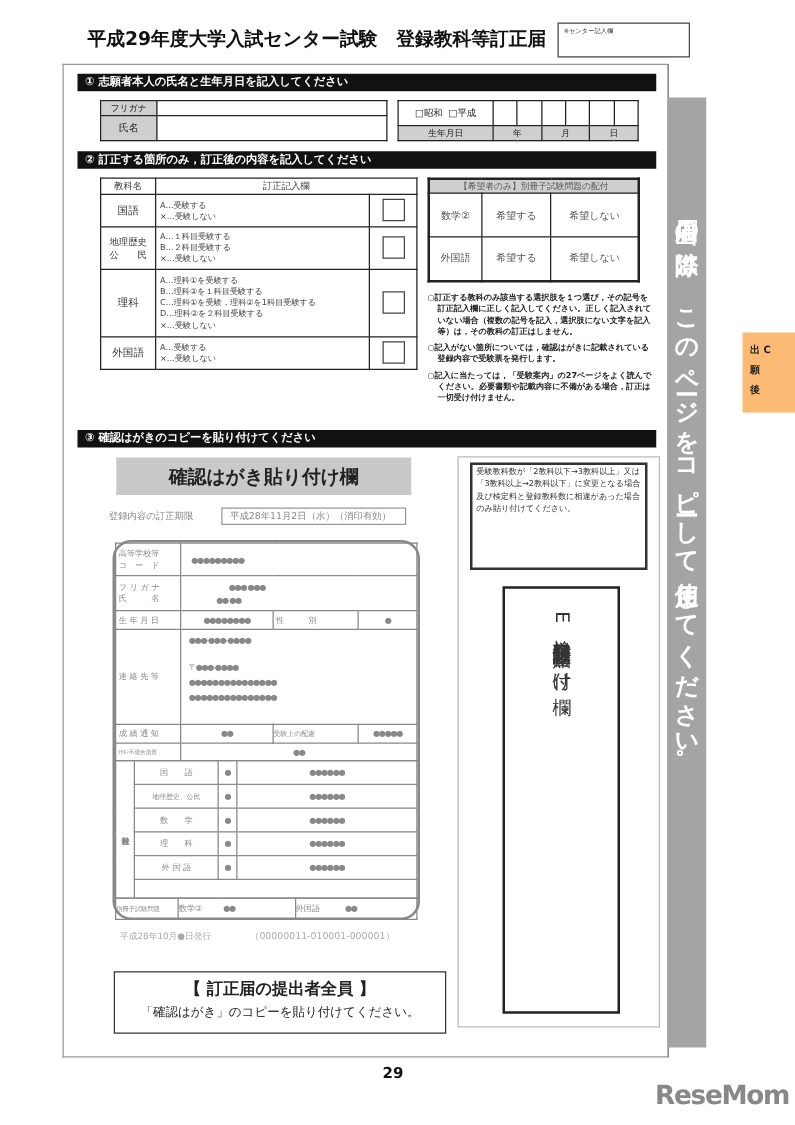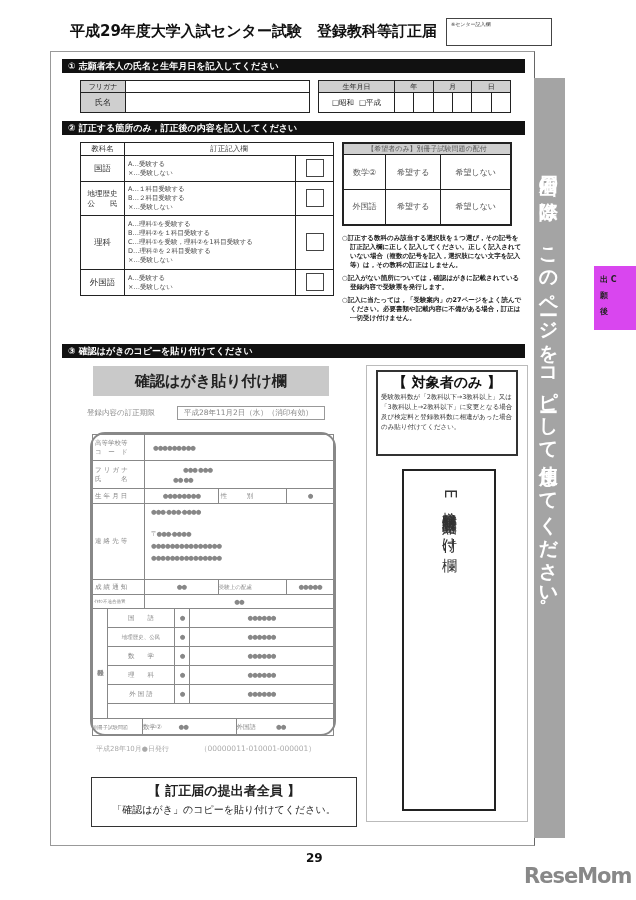--- a/index.html
+++ b/index.html
@@ -51,36 +51,36 @@
   </tr>
   <tr>
     <td class="gray" style="height:20px;">氏名</td>
     <td></td>
   </tr>
 </tbody>
   </table>
 <table class="abs t1" style="left:318px; top:80px; width:193px;">
   <tbody>
       <tr>
+    <td style="height:20px; font-size:7.5px;">
+      <span>□昭和</span>&nbsp;
+      <span>□平成</span>
+    </td>
+    <td></td>
+    <td></td>
+    <td></td>
+    <td></td>
+    <td></td>
+    <td></td>
+  </tr>
+  <tr>
     <td class="gray" style="width:76px; height:10px; font-size:7px;">生年月日</td>
     <td class="gray" colspan="2" style="font-size:7px;">年</td>
     <td class="gray" colspan="2" style="font-size:7px;">月</td>
     <td class="gray" colspan="2" style="font-size:7px;">日</td>
-  </tr>
-  <tr>
-    <td style="height:20px; font-size:7.5px;">
-      <span>□昭和</span>&nbsp;
-      <span>□平成</span>
-    </td>
-    <td></td>
-    <td></td>
-    <td></td>
-    <td></td>
-    <td></td>
-    <td></td>
   </tr>
 </tbody>
   </table>
 
 <div class="abs section-bar" style="left:62px; top:121px; width:463px;">② 訂正する箇所のみ，訂正後の内容を記入してください</div>
 <table class="abs t2" style="left:80px; top:142px; width:254px;">
   <tbody>
       <tr>
     <td class="subj" style="height:13px; font-size:7.5px;margin-left:34px;">教科名</td>
     <td colspan="2" style="text-align:center; font-size:7.5px; color:#444;">訂正記入欄</td>
@@ -247,31 +247,30 @@
 <div class="abs" style="left:96px; top:744px; font-size:7px; color:#aaa;">平成28年10月●日発行</div>
 <div class="abs" style="left:200px; top:744px; font-size:7.5px; color:#aaa;">（00000011-010001-000001）</div>
 
 <div class="abs bottom-box" style="left:91px; top:777px; width:266px; height:50px;">
   <div style="font-size:13px; font-weight:bold; margin-top:4px;">【 訂正届の提出者全員 】</div>
   <div style="font-size:10px; margin-top:3px;">「確認はがき」のコピーを貼り付けてください。</div>
 </div>
 
 <div class="abs" style="left:366px; top:365px; width:162px; height:457px; border:1px solid #bbb;"></div>
 <div class="abs target-box" style="left:376px; top:370px; width:142px; height:86px;">
-  <div class="target-title" style="margin-top:2px;">【 対象者のみ 】</div>
   <div class="target-text">受験教科数が「2教科以下→3教科以上」又は「3教科以上→2教科以下」に変更となる場合及び検定料と登録教科数に相違があった場合のみ貼り付けてください。</div>
 </div>
 <div class="abs" style="left:402px; top:469px; width:94px; height:342px; border:2px solid #222;">
   <div class="vert" style="font-size:15px; color:#333; margin:18px auto 0; letter-spacing:1px;">E検定料受付証明書貼り付け欄</div>
 </div>
 
 <div class="abs sidebar-gray" style="left:534px; top:78px; width:31px; height:760px;">
   <div class="vert" style="color:#fff; font-size:19px; font-weight:bold; margin:82px auto 0; letter-spacing:2px;">届出の際は、このページをコピーして使用してください。</div>
 </div>
 
-<div class="abs" style="left:594px; top:266px; width:42px; height:64px; background:#d946ef; font-size:8px; font-weight:bold; color:#222; padding:6px 0 0 6px; line-height:16px;">
+<div class="abs" style="left:594px; top:266px; width:42px; height:64px; background:#fdba74; font-size:8px; font-weight:bold; color:#222; padding:6px 0 0 6px; line-height:16px;">
   <div>出 C</div>
   <div>願</div>
   <div>後</div>
 </div>
 
 <div class="abs" style="left:306px; top:851px; font-size:12px; font-weight:bold; color:#111;">29</div>
 <div class="abs" style="left:524px; top:864px; font-size:21px; font-weight:bold; color:#888; letter-spacing:-1px;">ReseMom</div>
 
 </body></html>

